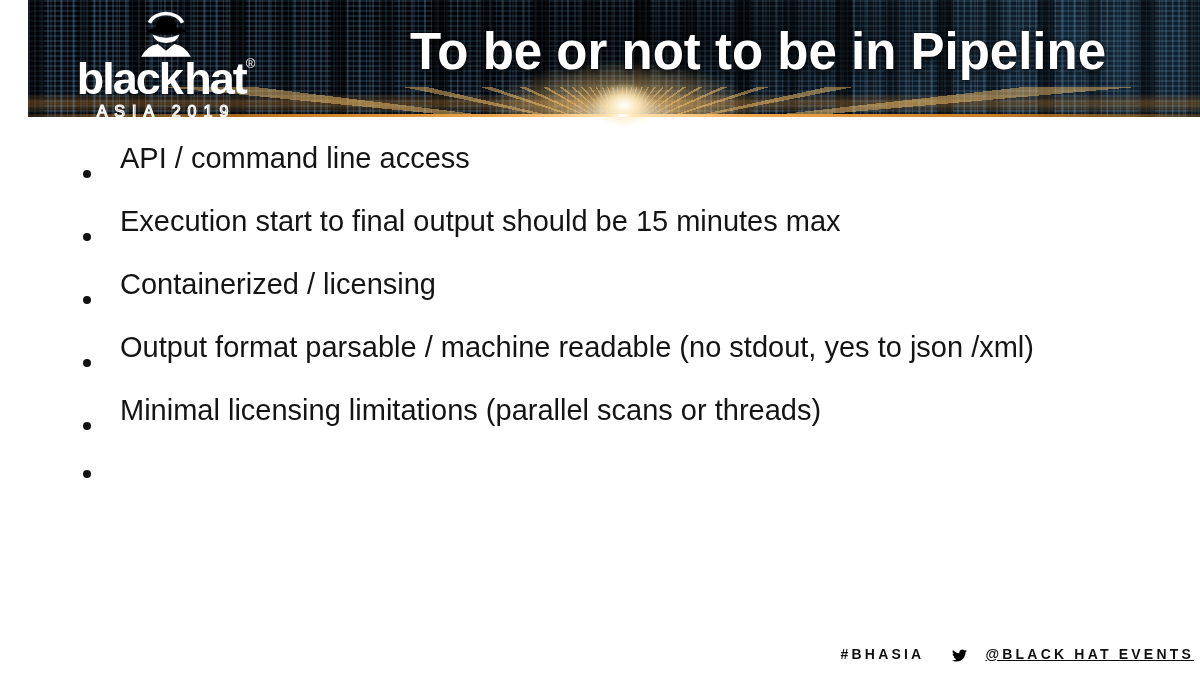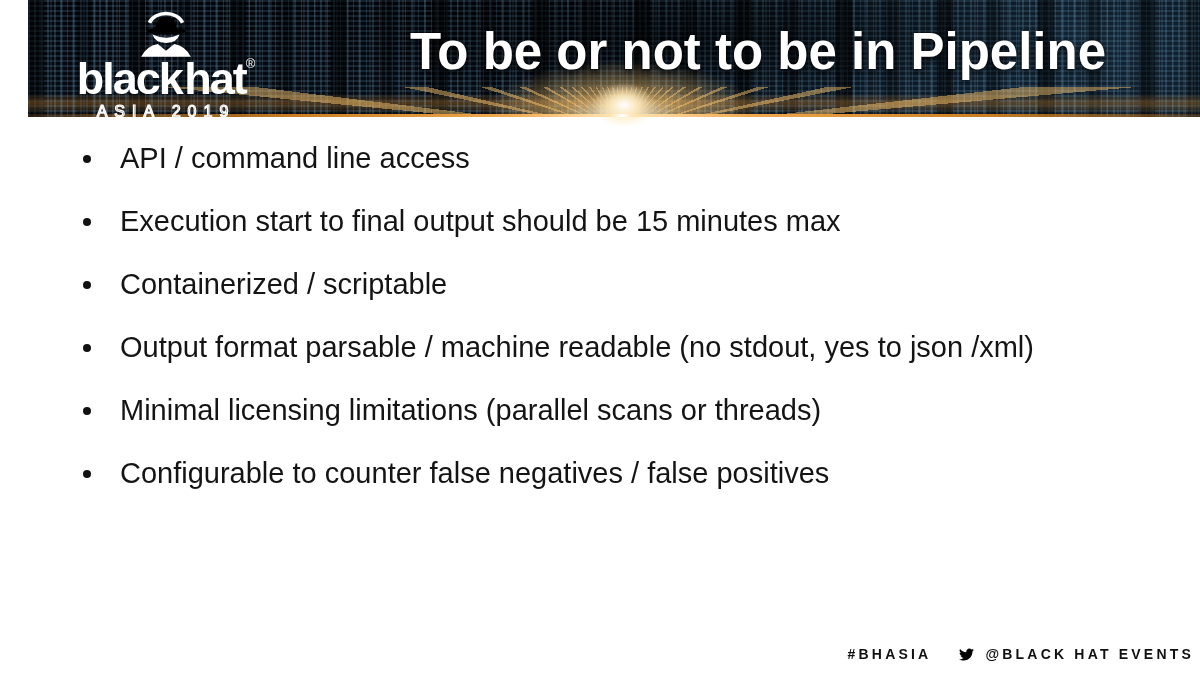--- a/index.html
+++ b/index.html
@@ -126,21 +126,21 @@
 
   
   .bullets {
     position: absolute;
     top: 139px; left: 44px; right: 30px;
     margin: 0; padding: 0;
     list-style: none;
   }
   .bullets li {
     display: flex;
-    align-items: flex-start;
+    align-items: flex-end;
     margin-bottom: 24px;
     font-size: 29px;
     line-height: 39px;
     color: #141414;
   }
   .bullets .dot {
     flex: none;
     width: 8px; height: 8px;
     margin: 16px 29px 0 11px;
     border-radius: 50%;
@@ -155,22 +155,23 @@
     align-items: center;
     gap: 28px;
     font-size: 14px;
     font-weight: 600;
     letter-spacing: 3.2px;
     color: #101010;
     white-space: nowrap;
   }
   .footer .tw-wrap {
     display: flex;
-    align-items: center;
-    gap: 11px;
+    align-items: flex-end;
+    gap: 18px;
+    text-decoration: underline;
   }
   .footer svg { display: block; }
 </style>
 </head>
 <body>
 
 <div class="slide">
 
   <div class="header">
     <div class="rays"></div>
@@ -197,33 +198,32 @@
     <li>
       <span class="dot"></span>
       <span>API / command line access</span>
     </li>
     <li>
       <span class="dot"></span>
       <span>Execution start to final output should be 15 minutes max</span>
     </li>
     <li>
       <span class="dot"></span>
-      <span>Containerized / scriptable</span>
+      <span>Containerized / licensing</span>
     </li>
     <li>
       <span class="dot"></span>
       <span>Output format parsable / machine readable (no stdout, yes to json /xml)</span>
     </li>
     <li>
       <span class="dot"></span>
       <span>Minimal licensing limitations (parallel scans or threads)</span>
     </li>
     <li>
       <span class="dot"></span>
-      <span>Configurable to counter false negatives / false positives</span>
     </li>
   </ul>
 
   <div class="footer">
     <span>#BHASIA</span>
     <span class="tw-wrap">
       <svg width="15" height="13" viewBox="0 0 24 20" aria-hidden="true">
         <path fill="#000000" d="M23.954 2.569c-.885.392-1.83.656-2.825.775 1.014-.611 1.794-1.574 2.163-2.723-.951.555-2.005.959-3.127 1.184C19.269.846 17.992.246 16.574.246c-2.717 0-4.92 2.203-4.92 4.917 0 .39.045.765.127 1.124C7.691 6.094 4.066 4.13 1.64 1.161c-.427.722-.666 1.561-.666 2.475 0 1.71.87 3.213 2.188 4.096-.807-.026-1.566-.248-2.228-.616v.061c0 2.385 1.693 4.374 3.946 4.827-.413.111-.849.171-1.296.171-.314 0-.615-.03-.916-.086.631 1.953 2.445 3.377 4.604 3.417-1.68 1.319-3.809 2.105-6.102 2.105-.39 0-.779-.023-1.17-.067 2.189 1.394 4.768 2.209 7.557 2.209 9.054 0 13.999-7.496 13.999-13.986 0-.209 0-.42-.015-.63.961-.689 1.8-1.56 2.46-2.548l-.047-.02z"></path>
       </svg>
       <span>@BLACK HAT EVENTS</span>

